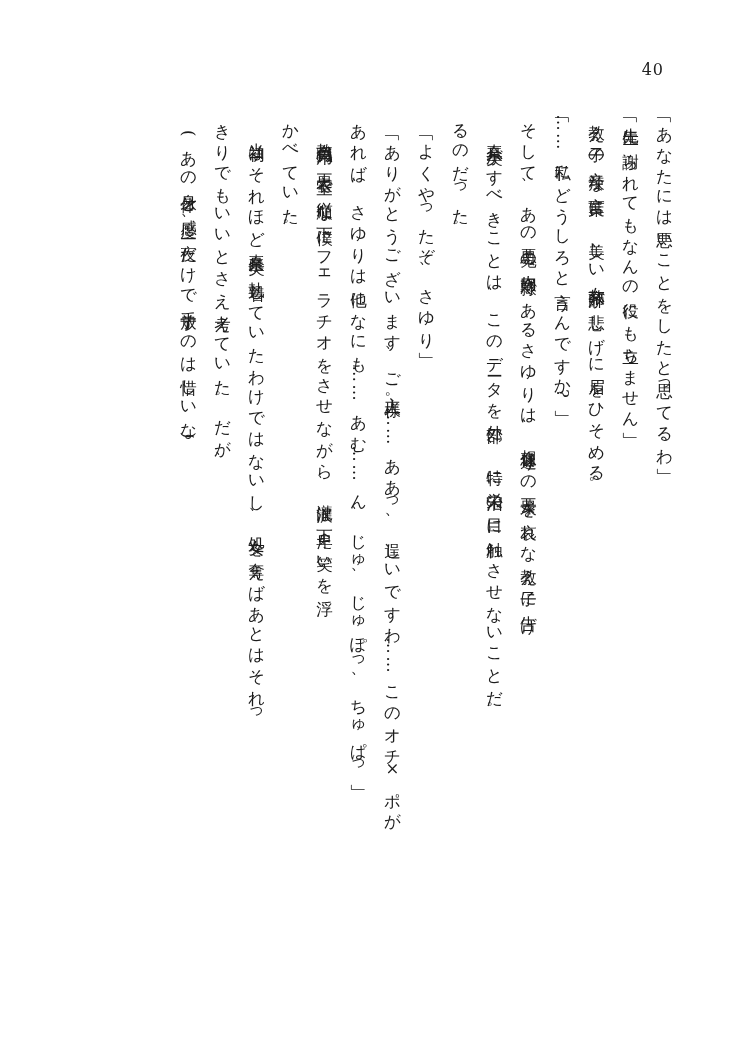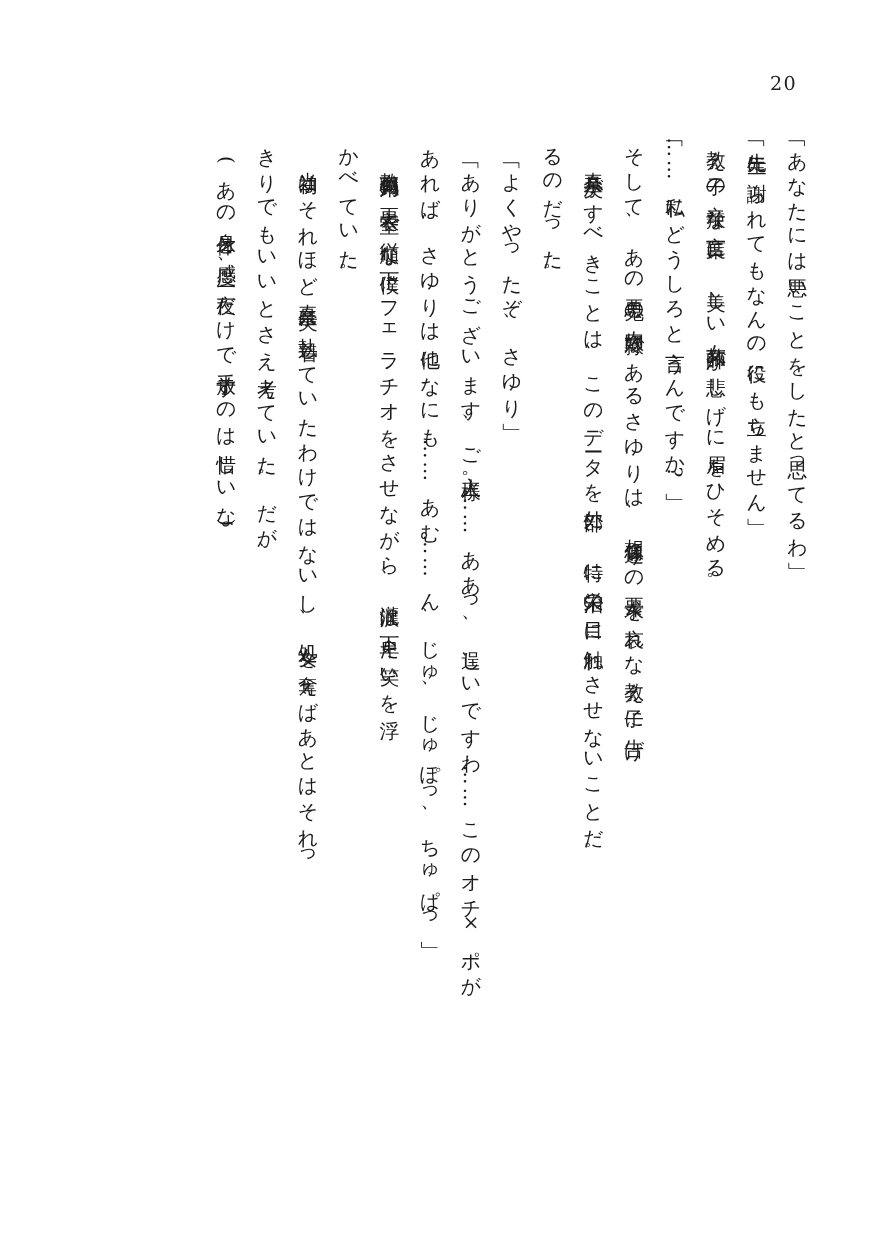--- a/index.html
+++ b/index.html
@@ -58,21 +58,21 @@
   }
   .vline.indent {
     padding-top: 18px;
   }
 </style>
 </head>
 <body>
 
 <div class="page">
 
-  <div class="page-number">20</div>
+  <div class="page-number">40</div>
 
   <div class="text-block">
     <div class="vline">「あなたには悪いことをしたと思ってるわ」</div>
     <div class="vline">「先生に謝られてもなんの役にも立ちません」</div>
     <div class="vline">教え子の辛辣な言葉に、美しい女教師が悲しげに眉をひそめる。</div>
     <div class="vline">「……私にどうしろと言うんですか?」</div>
     <div class="vline">そして、あの悪鬼の肉奴隷であるさゆりは、想像通りの要求を哀れな教え子に告げ</div>
     <div class="vline indent">真奈美がすべきことは、このデータを外部に、特に栄治の目に触れさせないことだ。</div>
     <div class="vline">るのだった。</div>
     <div class="vline indent">「よくやったぞ、さゆり」</div>

